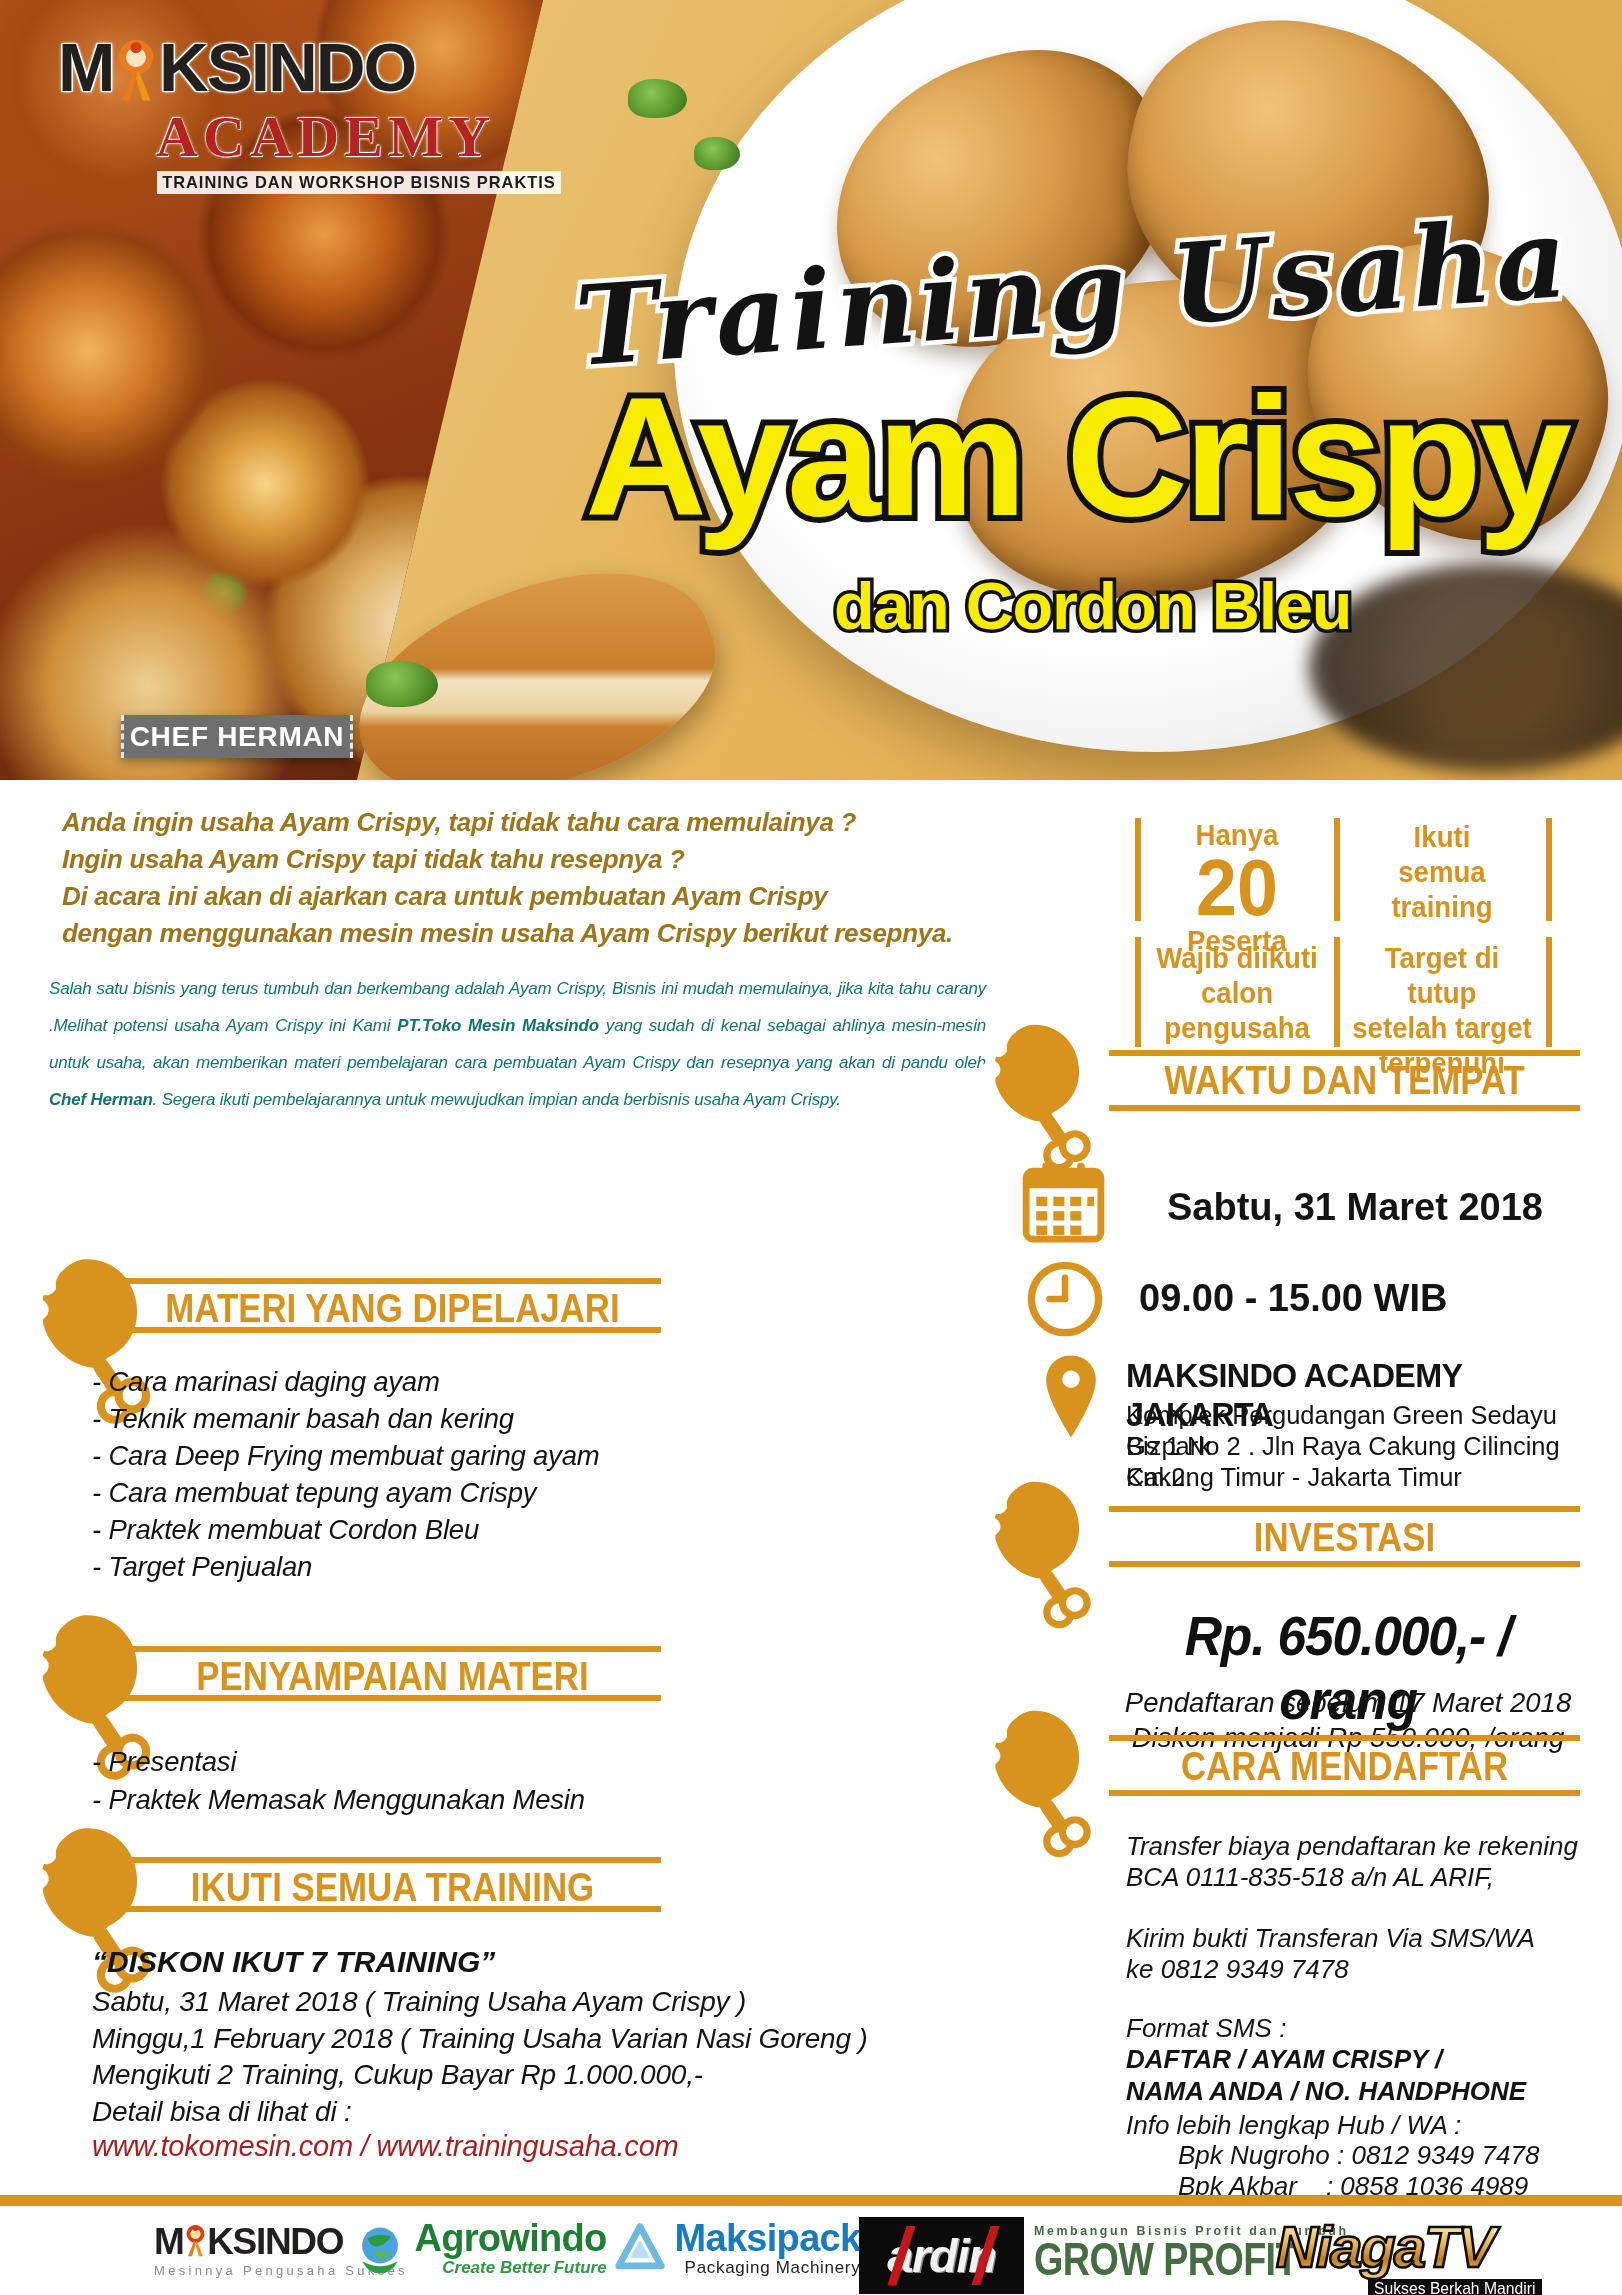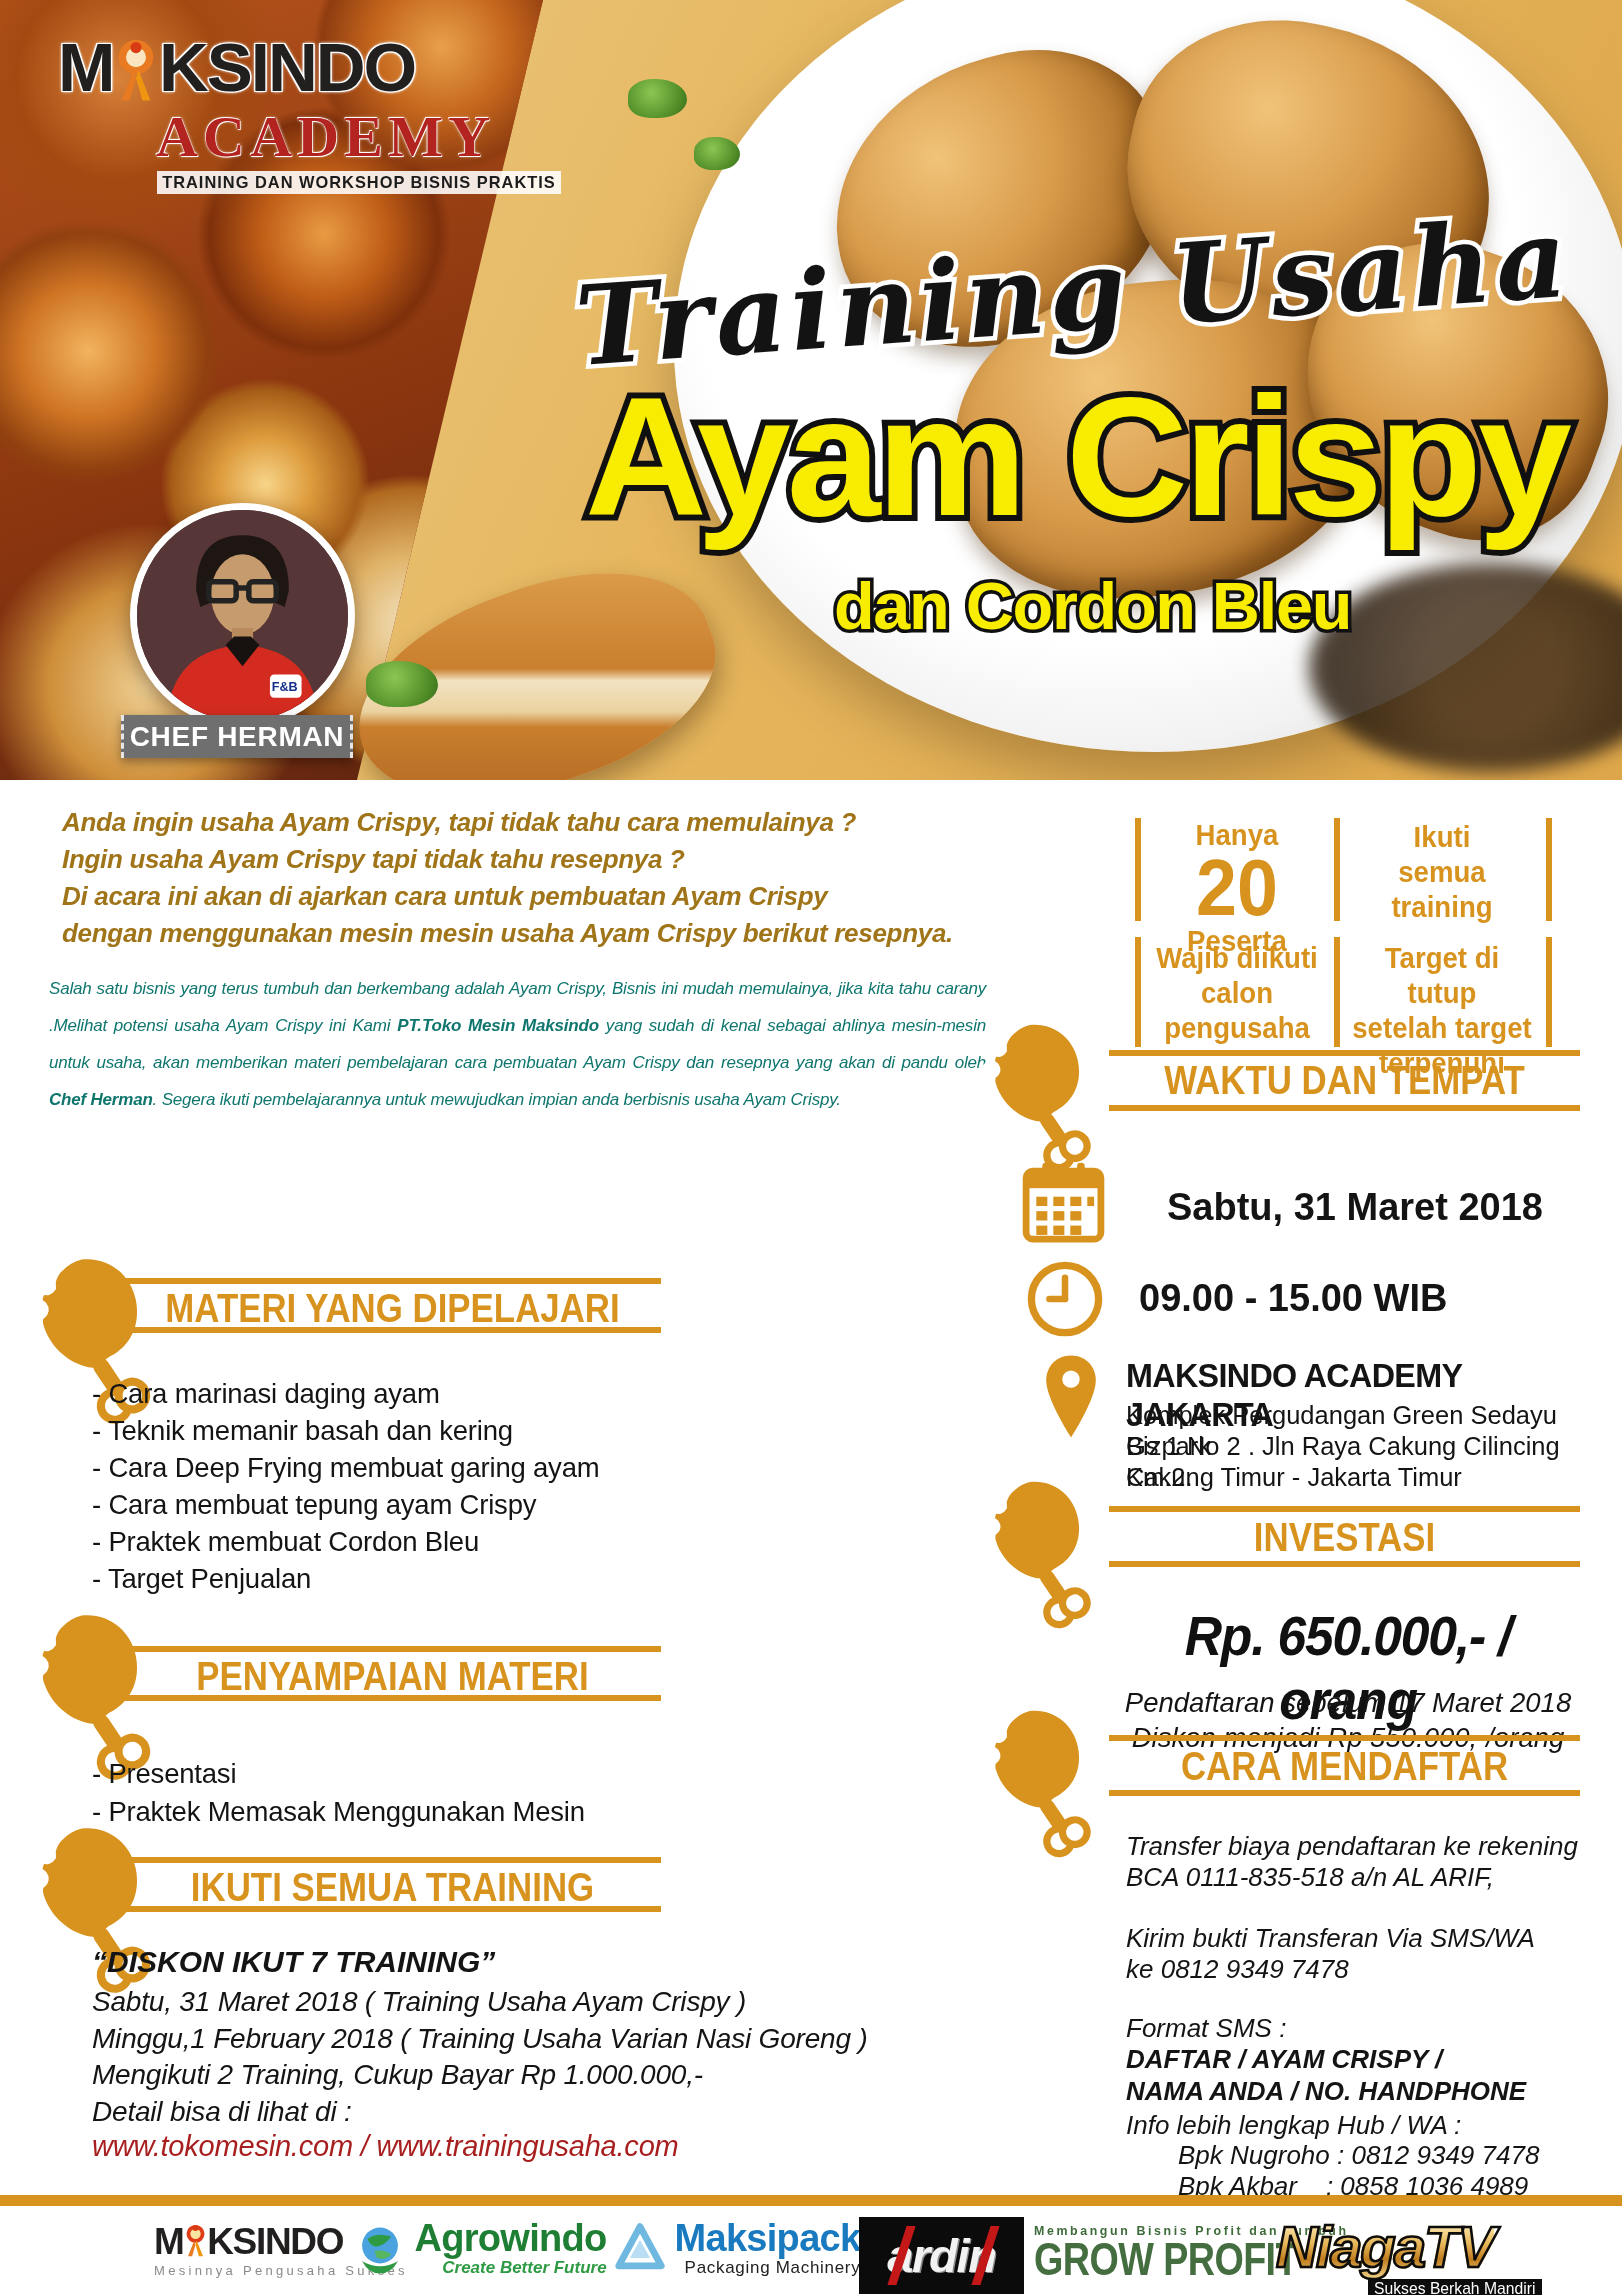--- a/index.html
+++ b/index.html
@@ -63,21 +63,21 @@
   .sectitle{position:absolute;color:#D8931F;font-weight:700;font-size:41px;text-align:center;
             transform:scaleX(.85);letter-spacing:0;}
   .drum{position:absolute;transform:rotate(-14deg);}
 
   
   .intro{position:absolute;left:62px;top:804px;width:936px;font-size:26px;font-weight:700;
          font-style:italic;line-height:37px;color:#A07418;letter-spacing:-0.3px;}
   .para{position:absolute;left:49px;top:970px;width:937px;font-size:17px;font-style:italic;
         line-height:37px;text-align:justify;color:#0f766e;letter-spacing:-0.2px;}
   .para b{font-style:italic;}
-  .list{position:absolute;font-size:27.5px;color:#141414;letter-spacing:-0.2px;margin-top:12px;}
+  .list{position:absolute;font-size:27.5px;font-style:italic;color:#141414;letter-spacing:-0.2px;}
   .list div{height:37px;}
   .ital{font-style:italic;color:#141414;letter-spacing:-0.2px;}
   .boldital{font-style:italic;font-weight:700;color:#141414;}
 
   .badgebar{position:absolute;width:5.9px;background:#D8931F;}
   .badge{position:absolute;color:#D8931F;font-weight:700;text-align:center;transform:scaleX(.92);}
   .b-sm{font-size:30px;line-height:35px;}
   .b-big{font-size:80px;line-height:71px;}
 
   .right-bold{position:absolute;font-weight:700;color:#141414;}
@@ -149,35 +149,20 @@
     <svg class="titlescript" width="1021" height="177" viewBox="0 0 1560 270">
       <text x="780" y="185" text-anchor="middle" transform="rotate(-4 780 135)" font-family="DejaVu Serif, serif" font-style="italic" font-weight="bold" font-size="168" fill="#131313" stroke="#ffffff" stroke-width="14" paint-order="stroke" letter-spacing="6">Training Usaha</text>
     </svg>
     <svg class="titlemain" width="1093" height="216" viewBox="0 0 1670 330">
       <text x="835" y="248" text-anchor="middle" font-family="Liberation Sans, sans-serif" font-weight="bold" font-size="258" fill="#F8EC00" stroke="#101010" stroke-width="18" paint-order="stroke" letter-spacing="-6">Ayam Crispy</text>
     </svg>
     <svg class="titlesub" width="733" height="98" viewBox="0 0 1120 150">
       <text x="560" y="108" text-anchor="middle" font-family="Liberation Sans, sans-serif" font-weight="bold" font-size="102" fill="#F8EC00" stroke="#101010" stroke-width="11" paint-order="stroke" letter-spacing="-2">dan Cordon Bleu</text>
     </svg>
 
-    <div class="chefwrap">
-      <svg width="211" height="211" viewBox="0 0 100 100">
-        <rect x="0" y="0" width="100" height="100" fill="#573637"></rect>
-        <path d="M28 38 Q28 12 50 12 Q72 12 72 38 L70 46 Q50 36 30 46 Z" fill="#1d1612"></path>
-        <ellipse cx="50" cy="40" rx="15" ry="19" fill="#c69b6d"></ellipse>
-        <rect x="34" y="34" width="13" height="9" rx="2" fill="none" stroke="#222" stroke-width="2.6"></rect>
-        <rect x="53" y="34" width="13" height="9" rx="2" fill="none" stroke="#222" stroke-width="2.6"></rect>
-        <line x1="47" y1="37" x2="53" y2="37" stroke="#222" stroke-width="2.6"></line>
-        <rect x="45" y="56" width="10" height="10" fill="#b98a5c"></rect>
-        <path d="M14 100 Q16 66 50 64 Q84 66 86 100 Z" fill="#d42b20"></path>
-        <path d="M42 64 L50 74 L58 64 L54 60 L46 60 Z" fill="#17120f"></path>
-        <rect x="63" y="78" width="15" height="11" rx="2" fill="#ffffff"></rect>
-        <text x="70" y="86" text-anchor="middle" font-size="6" font-weight="bold" fill="#16308a" font-family="Liberation Sans, sans-serif">F&amp;B</text>
-      </svg>
-    </div>
     <div class="cheflabel">CHEF HERMAN</div>
   </div>
 
   <div class="intro">
     <div>Anda ingin usaha Ayam Crispy, tapi tidak tahu cara memulainya ?</div>
     <div>Ingin usaha Ayam Crispy tapi tidak tahu resepnya ?</div>
     <div>Di acara ini akan di ajarkan cara untuk pembuatan Ayam Crispy</div>
     <div>dengan menggunakan mesin mesin usaha Ayam Crispy berikut resepnya.</div>
   </div>
 

